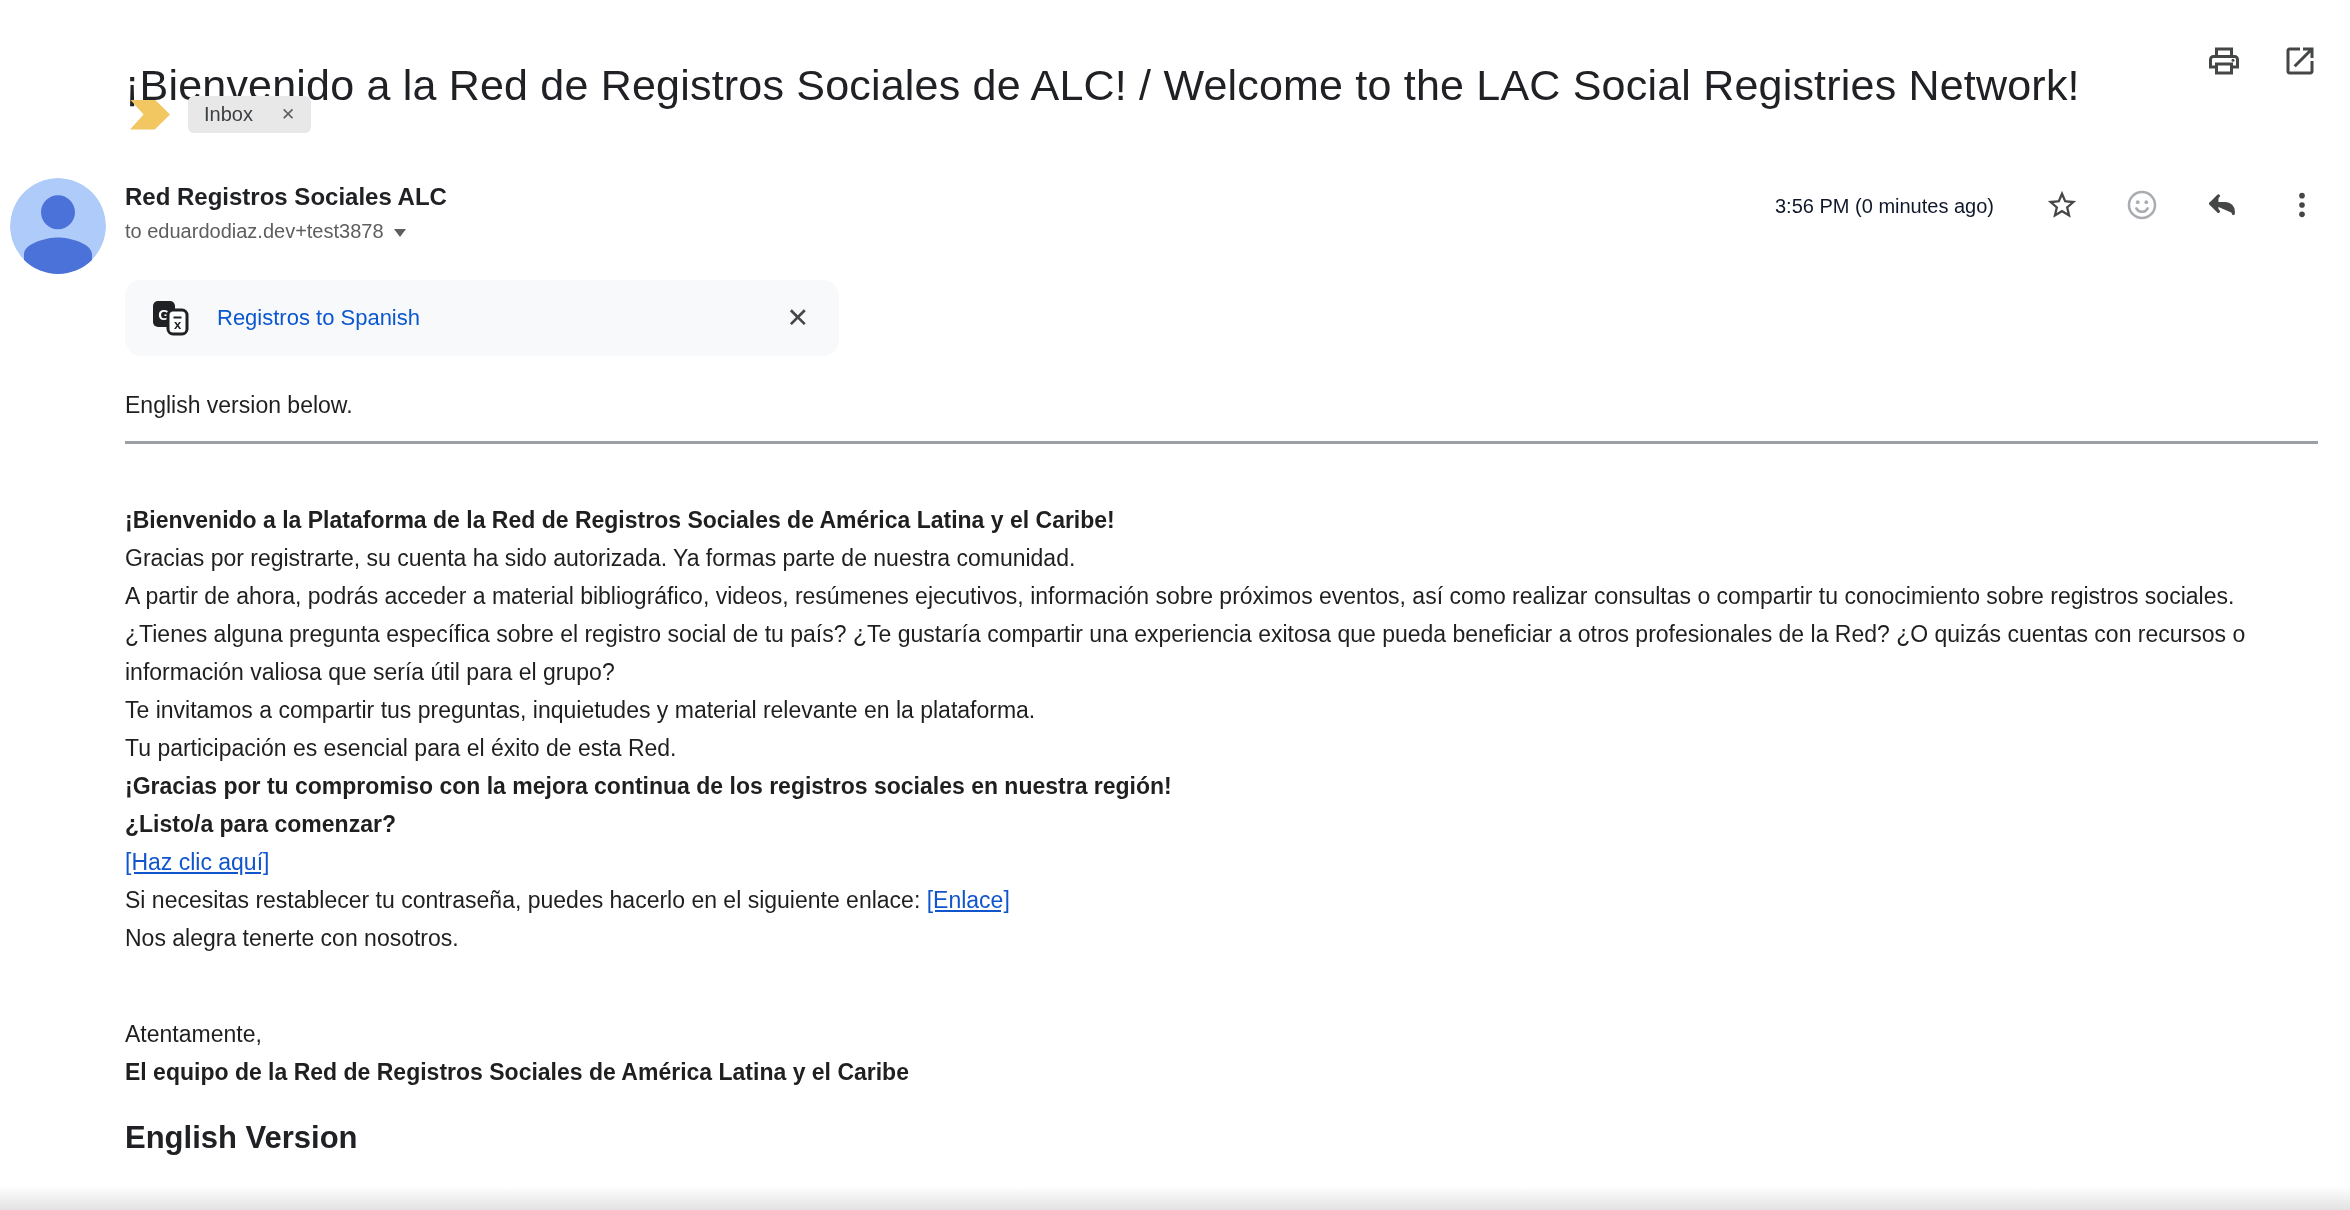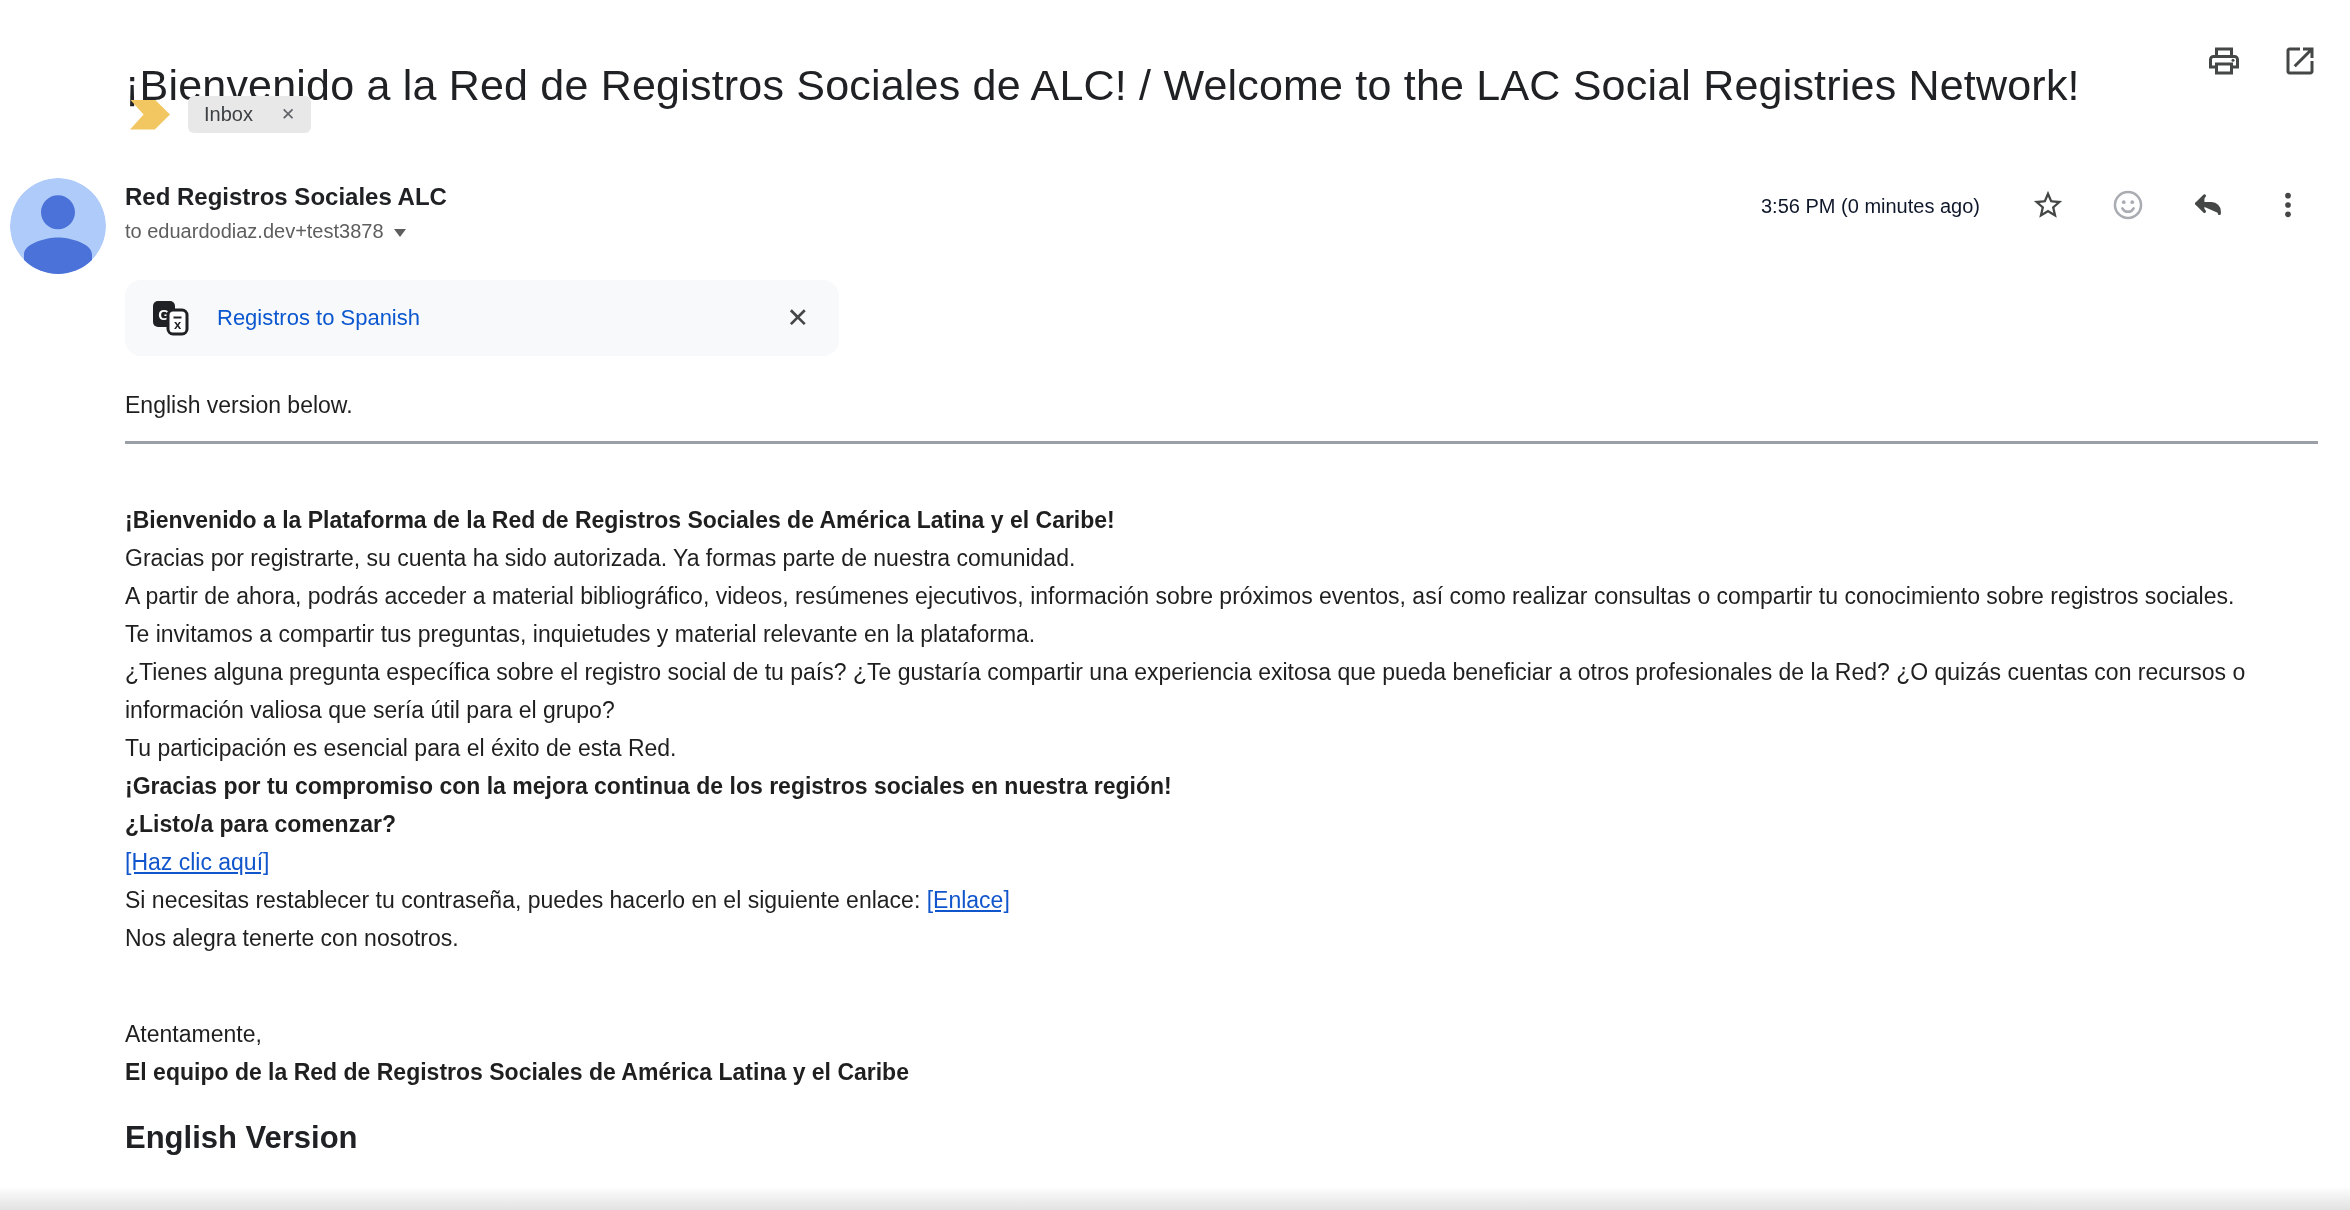--- a/index.html
+++ b/index.html
@@ -16,21 +16,21 @@
 
   
   .labels-row{position:absolute;left:130px;top:96px;display:flex;align-items:center;gap:18px;}
   .important-marker{width:40px;height:30px;background:#f2c761;
     clip-path:polygon(0 0,62% 0,100% 50%,62% 100%,0 100%,34% 50%);}
   .inbox-pill{display:inline-flex;align-items:center;gap:28px;background:#e8e8e8;
     border-radius:6px;padding:7px 16px;font-size:20px;color:#3c4043;cursor:pointer;}
   .pill-close{font-size:17px;color:#5f6368;line-height:1;}
 
   
-  .msg-header{position:absolute;left:10px;top:178px;right:44px;display:flex;align-items:flex-start;justify-content:center;}
+  .msg-header{position:absolute;left:10px;top:178px;right:30px;display:flex;align-items:flex-start;justify-content:center;}
   .avatar{width:96px;height:96px;border-radius:50%;overflow:hidden;flex:none;cursor:pointer;}
   .avatar svg{width:96px;height:96px;display:block;}
   .sender-block{margin-left:19px;padding-top:5px;}
   .sender-name{font-size:24px;font-weight:700;color:#202124;}
   .recipient-row{margin-top:9px;font-size:20px;color:#5e5e5e;display:flex;align-items:center;
                  gap:10px;cursor:pointer;}
   .dd-arrow{width:0;height:0;border-left:6px solid transparent;border-right:6px solid transparent;
             border-top:8px solid #5e5e5e;margin-top:2px;}
   .header-actions{margin-left:auto;display:flex;align-items:center;gap:44px;padding-top:10px;}
   .timestamp{font-size:20px;color:#0f172a;margin-right:6px;white-space:nowrap;}
@@ -161,22 +161,22 @@
     </button>
     <button class="translate-close">✕</button>
   </div>
 
   <div class="email-body">
     <p>English version below.</p>
     <hr class="divider">
     <p class="b">¡Bienvenido a la Plataforma de la Red de Registros Sociales de América Latina y el Caribe!</p>
     <p>Gracias por registrarte, su cuenta ha sido autorizada. Ya formas parte de nuestra comunidad.</p>
     <p>A partir de ahora, podrás acceder a material bibliográfico, videos, resúmenes ejecutivos, información sobre próximos eventos, así como realizar consultas o compartir tu conocimiento sobre registros sociales.</p>
+    <p>¿Tienes alguna pregunta específica sobre el registro social de tu país? ¿Te gustaría compartir una experiencia exitosa que pueda beneficiar a otros profesionales de la Red? ¿O quizás cuentas con recursos o información valiosa que sería útil para el grupo?</p>
     <p>Te invitamos a compartir tus preguntas, inquietudes y material relevante en la plataforma.</p>
-    <p>¿Tienes alguna pregunta específica sobre el registro social de tu país? ¿Te gustaría compartir una experiencia exitosa que pueda beneficiar a otros profesionales de la Red? ¿O quizás cuentas con recursos o información valiosa que sería útil para el grupo?</p>
     <p>Tu participación es esencial para el éxito de esta Red.</p>
     <p class="b">¡Gracias por tu compromiso con la mejora continua de los registros sociales en nuestra región!</p>
     <p class="b">¿Listo/a para comenzar?</p>
     <p><a class="link">[Haz clic aquí]</a></p>
     <p><span>Si necesitas restablecer tu contraseña, puedes hacerlo en el siguiente enlace: </span><a class="link">[Enlace]</a></p>
     <p>Nos alegra tenerte con nosotros.</p>
     <p class="sig-closing">Atentamente,</p>
     <p class="b">El equipo de la Red de Registros Sociales de América Latina y el Caribe</p>
     <p class="english-heading">English Version</p>
   </div>

